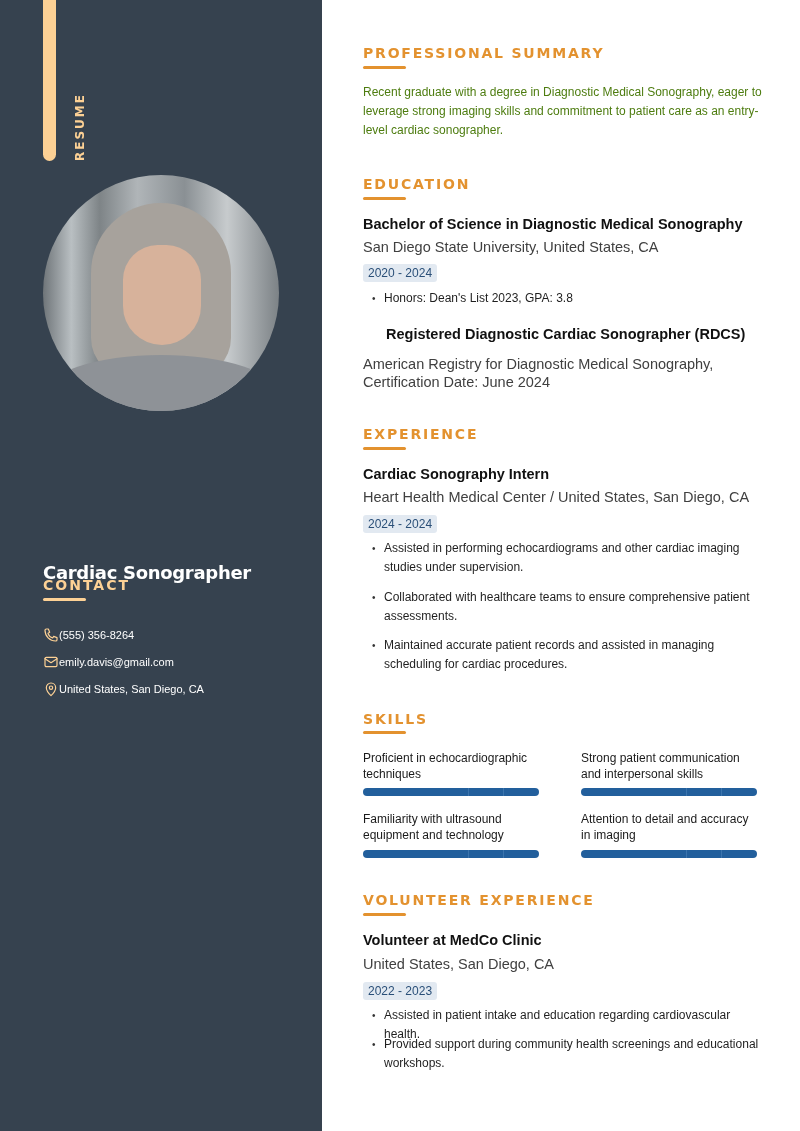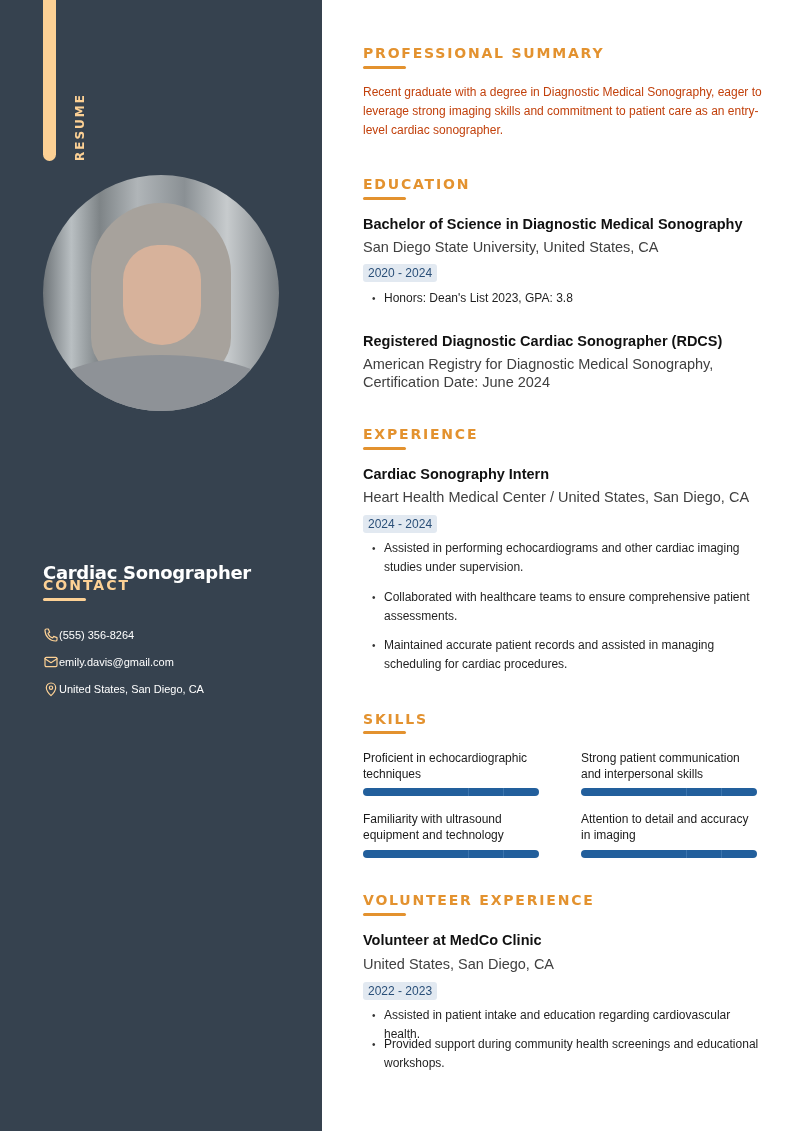--- a/index.html
+++ b/index.html
@@ -71,21 +71,21 @@
     position: absolute; left: 363px;
     font-family: "DejaVu Sans", sans-serif; font-weight: bold; font-size: 14px;
     letter-spacing: 1.8px; color: #e3922f;
   }
   .section-underline {
     position: absolute; left: 363px; width: 43px; height: 3px;
     background: #e3922f; border-radius: 2px;
   }
   .para {
     position: absolute; left: 363px; width: 400px;
-    font-size: 12px; line-height: 19px; color: #c2410c;
+    font-size: 12px; line-height: 19px; color: #4d7c0f;
   }
   .entry-title {
     position: absolute; left: 363px; font-weight: bold; font-size: 14.5px; color: #111;
   }
   .entry-sub {
     position: absolute; left: 363px; width: 410px; font-size: 14.5px; line-height: 18px; color: #404040;
   }
   .date-badge {
     position: absolute; left: 363px; height: 18px; padding: 0 5px;
     background: #e2e9f1; color: #2a4f78; font-size: 12px; line-height: 18px;
@@ -154,21 +154,21 @@
 <div class="para" style="top:83px;">Recent graduate with a degree in Diagnostic Medical Sonography, eager to leverage strong imaging skills and commitment to patient care as an entry-level cardiac sonographer.</div>
 
 <div class="section-title" style="top:176px;">EDUCATION</div>
 <div class="section-underline" style="top:197px;"></div>
 
 <div class="entry-title" style="top:216px;">Bachelor of Science in Diagnostic Medical Sonography</div>
 <div class="entry-sub" style="top:238px;">San Diego State University, United States, CA</div>
 <div class="date-badge" style="top:264px;">2020 - 2024</div>
 <div class="bullet" style="top:289px;">Honors: Dean's List 2023, GPA: 3.8</div>
 
-<div class="entry-title" style="top:333px;">Registered Diagnostic Cardiac Sonographer (RDCS)</div>
+<div class="entry-title" style="top:326px;margin-left:23px;">Registered Diagnostic Cardiac Sonographer (RDCS)</div>
 <div class="entry-sub" style="top:355px;">American Registry for Diagnostic Medical Sonography, Certification Date: June 2024</div>
 
 <div class="section-title" style="top:426px;">EXPERIENCE</div>
 <div class="section-underline" style="top:447px;"></div>
 
 <div class="entry-title" style="top:466px;">Cardiac Sonography Intern</div>
 <div class="entry-sub" style="top:488px;">Heart Health Medical Center / United States, San Diego, CA</div>
 <div class="date-badge" style="top:515px;text-align:right;">2024 - 2024</div>
 <div class="bullet" style="top:539px;">Assisted in performing echocardiograms and other cardiac imaging studies under supervision.</div>
 <div class="bullet" style="top:588px;">Collaborated with healthcare teams to ensure comprehensive patient assessments.</div>

